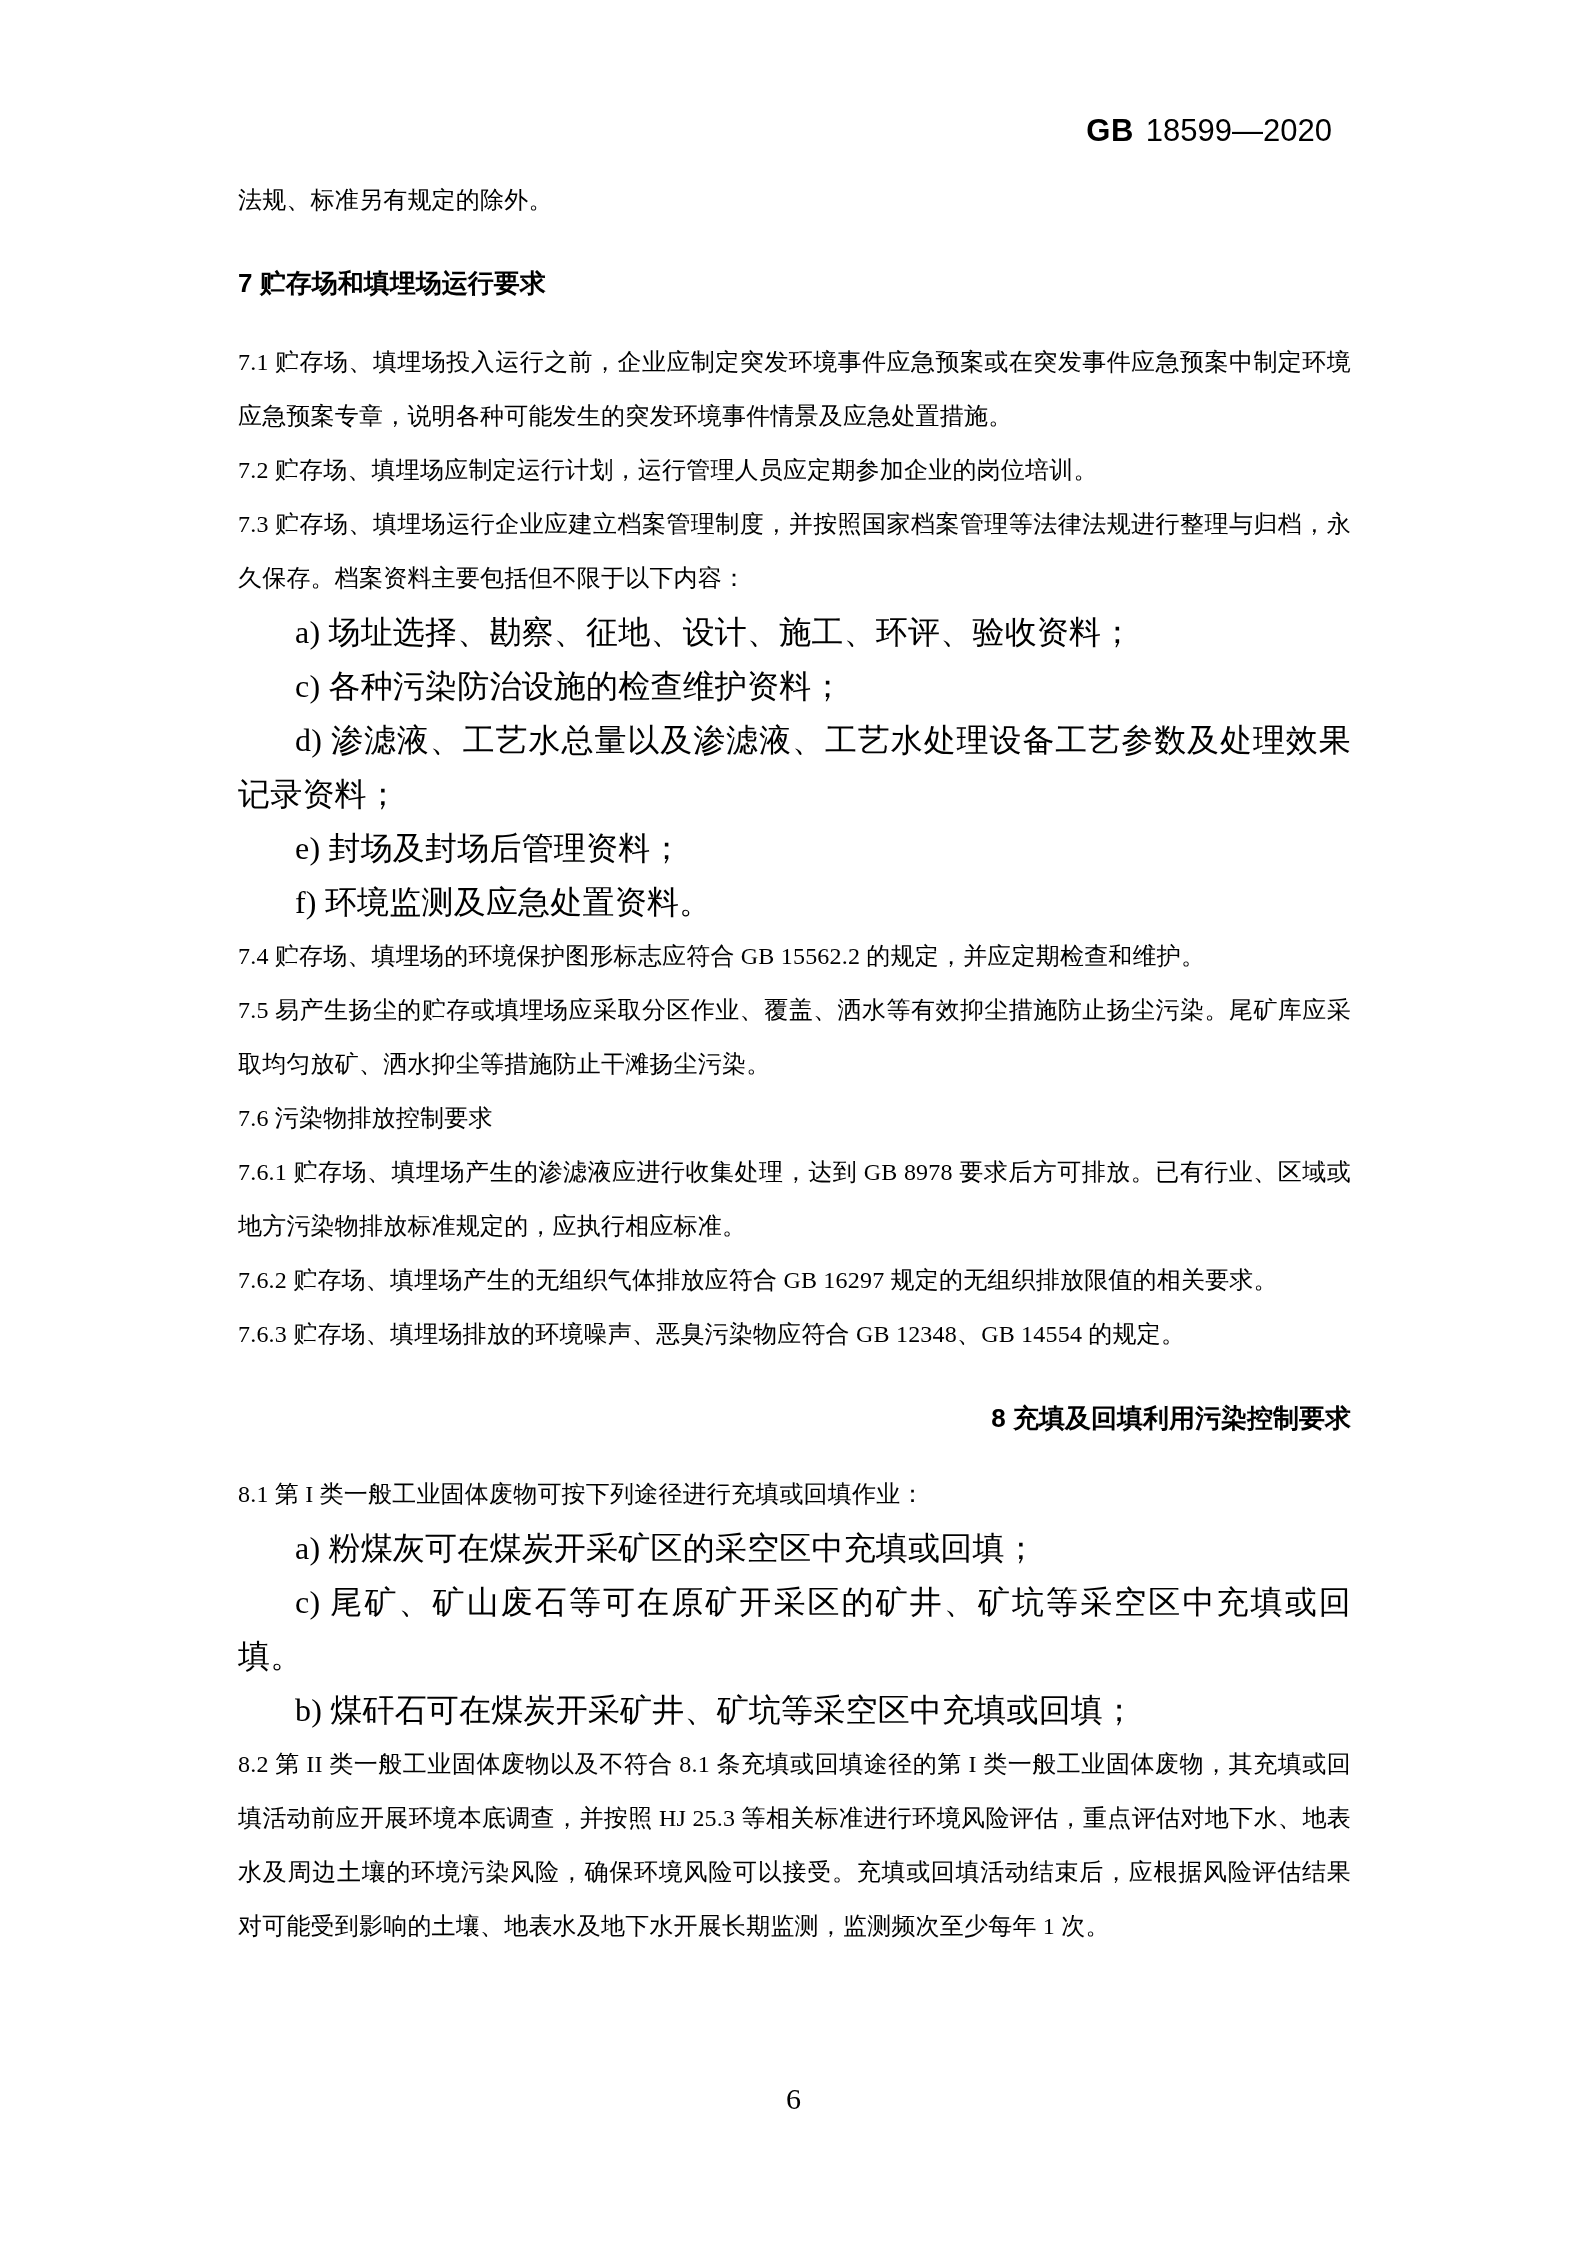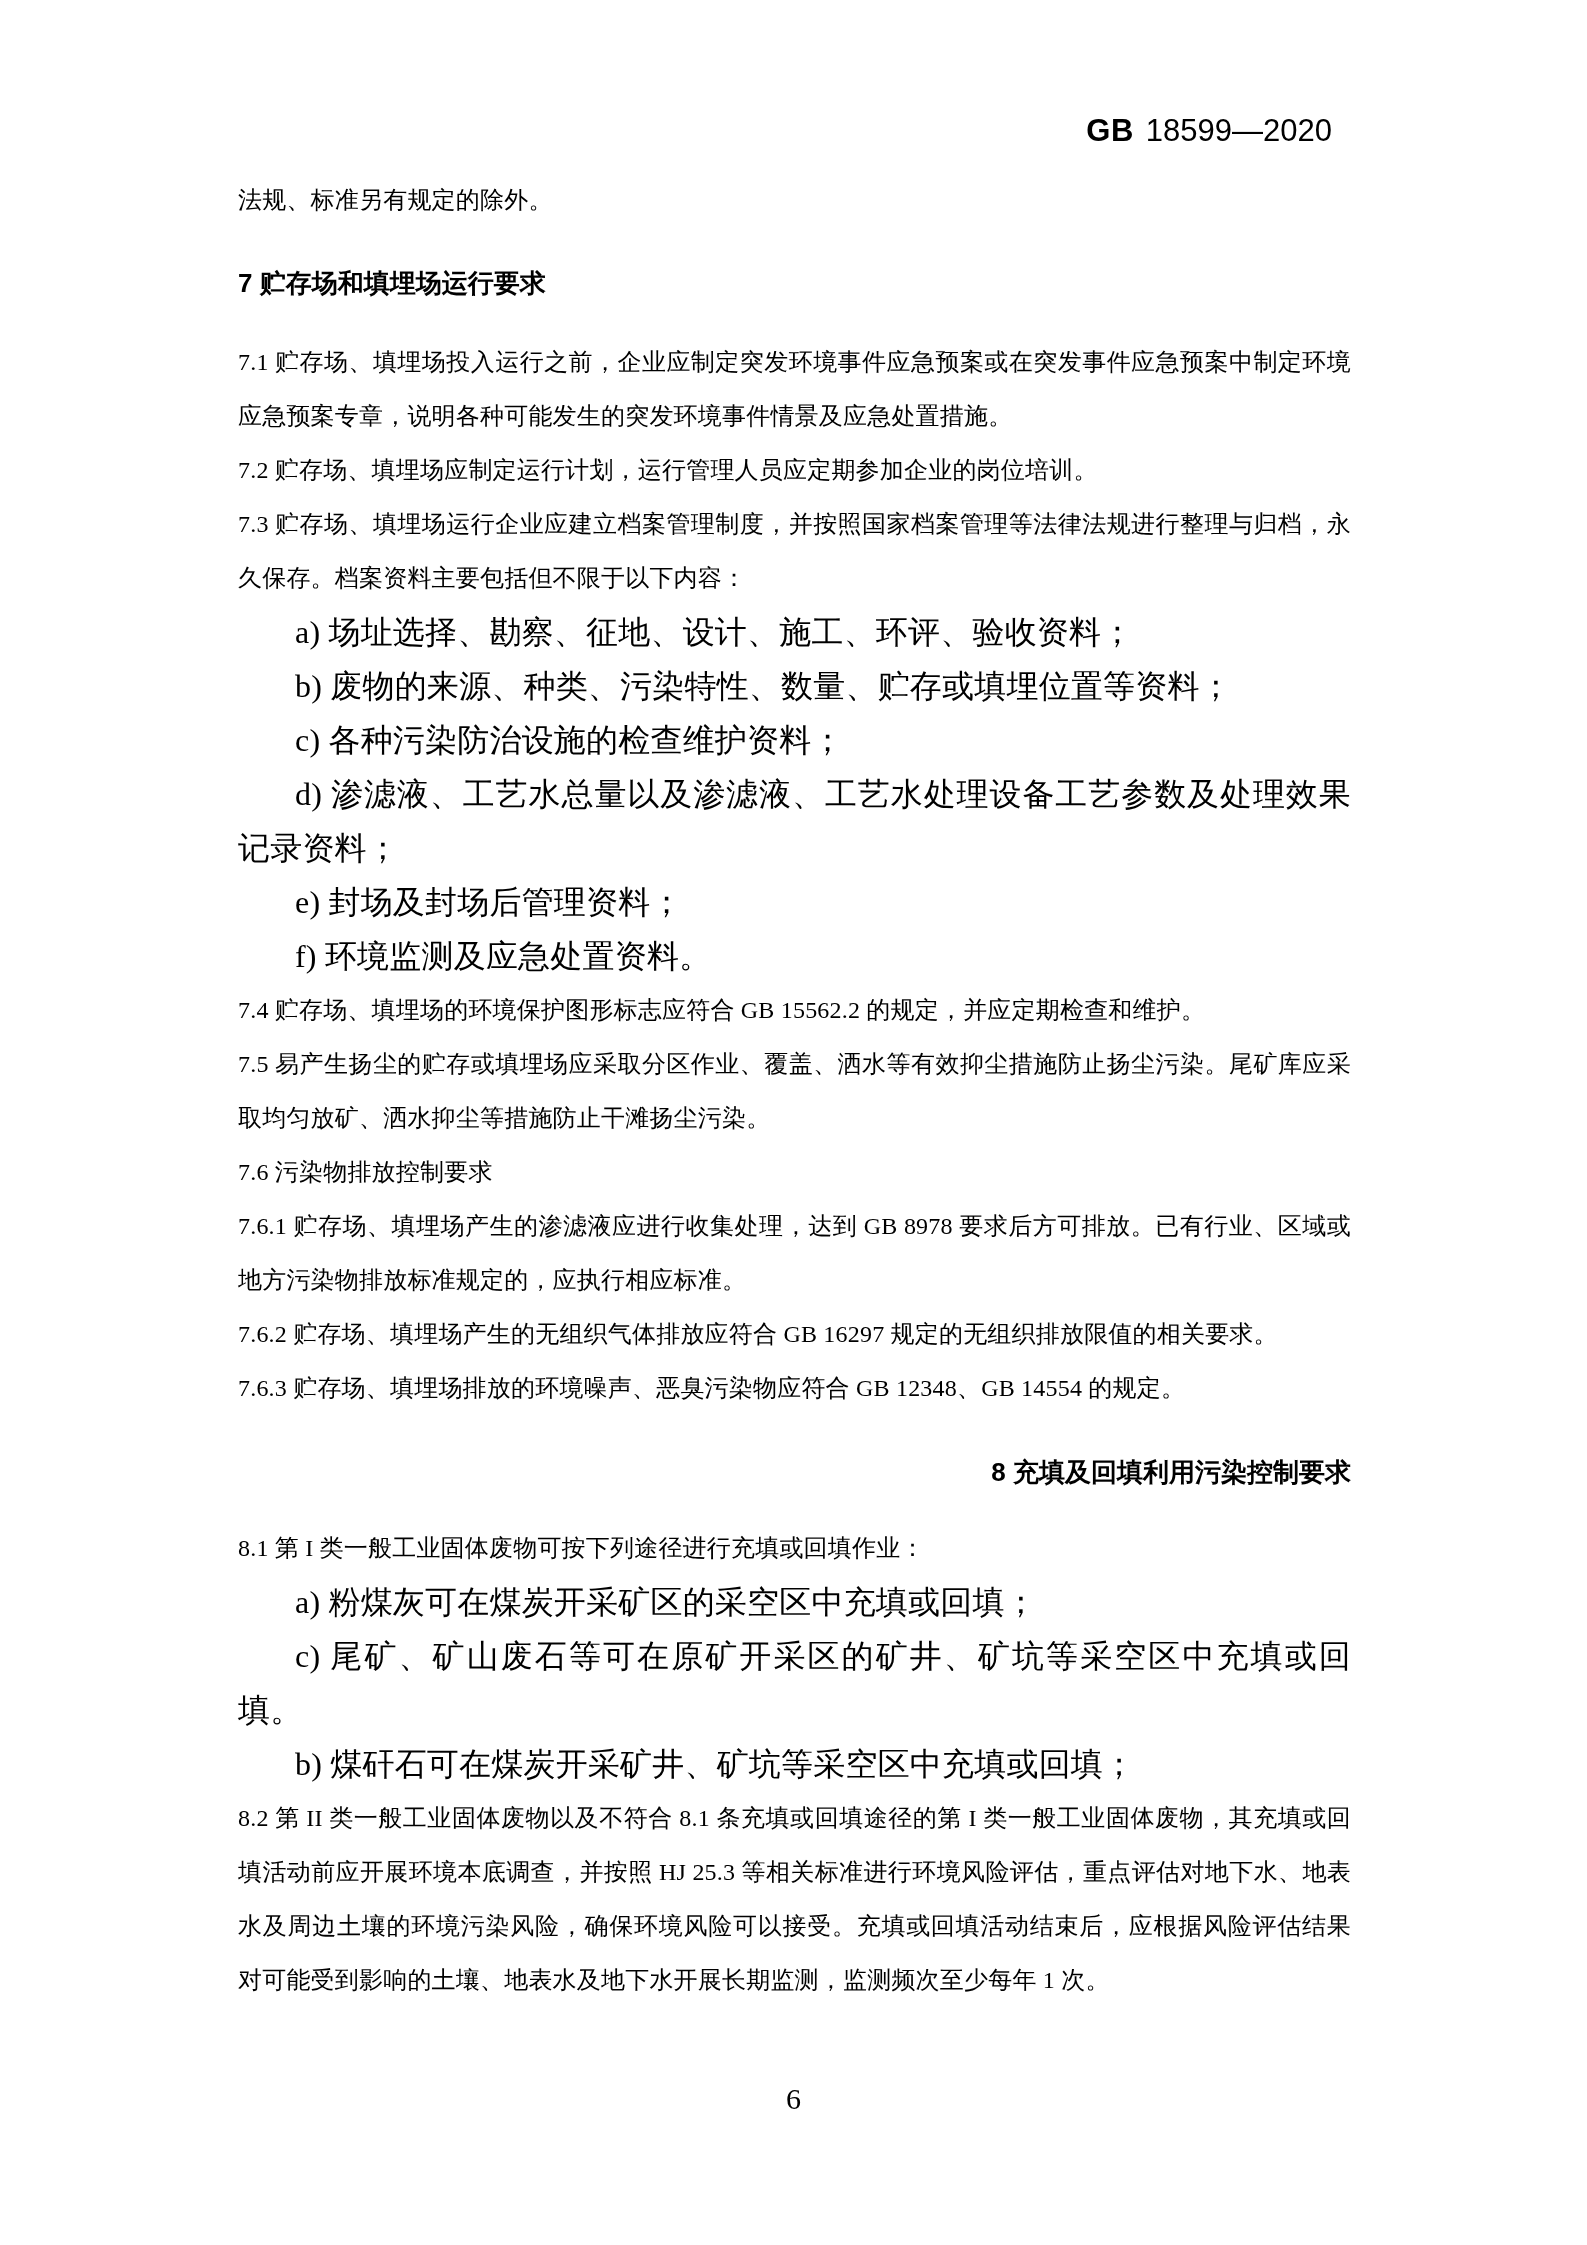--- a/index.html
+++ b/index.html
@@ -73,21 +73,20 @@
     <span class="gb">GB</span><span class="num">18599—2020</span>
   </div>
 
   <div class="content">
     <div class="para">法规、标准另有规定的除外。</div>
     <div class="heading h7">7 贮存场和填埋场运行要求</div>
     <div class="para">7.1 贮存场、填埋场投入运行之前，企业应制定突发环境事件应急预案或在突发事件应急预案中制定环境应急预案专章，说明各种可能发生的突发环境事件情景及应急处置措施。</div>
     <div class="para">7.2 贮存场、填埋场应制定运行计划，运行管理人员应定期参加企业的岗位培训。</div>
     <div class="para">7.3 贮存场、填埋场运行企业应建立档案管理制度，并按照国家档案管理等法律法规进行整理与归档，永久保存。档案资料主要包括但不限于以下内容：</div>
     <div class="list-item">a) 场址选择、勘察、征地、设计、施工、环评、验收资料；</div>
-    <div class="list-item">b) 废物的来源、种类、污染特性、数量、贮存或填埋位置等资料；</div>
     <div class="list-item">c) 各种污染防治设施的检查维护资料；</div>
     <div class="list-item">d) 渗滤液、工艺水总量以及渗滤液、工艺水处理设备工艺参数及处理效果记录资料；</div>
     <div class="list-item">e) 封场及封场后管理资料；</div>
     <div class="list-item">f) 环境监测及应急处置资料。</div>
     <div class="para">7.4 贮存场、填埋场的环境保护图形标志应符合 GB 15562.2 的规定，并应定期检查和维护。</div>
     <div class="para">7.5 易产生扬尘的贮存或填埋场应采取分区作业、覆盖、洒水等有效抑尘措施防止扬尘污染。尾矿库应采取均匀放矿、洒水抑尘等措施防止干滩扬尘污染。</div>
     <div class="para">7.6 污染物排放控制要求</div>
     <div class="para">7.6.1 贮存场、填埋场产生的渗滤液应进行收集处理，达到 GB 8978 要求后方可排放。已有行业、区域或地方污染物排放标准规定的，应执行相应标准。</div>
     <div class="para">7.6.2 贮存场、填埋场产生的无组织气体排放应符合 GB 16297 规定的无组织排放限值的相关要求。</div>
     <div class="para">7.6.3 贮存场、填埋场排放的环境噪声、恶臭污染物应符合 GB 12348、GB 14554 的规定。</div>

